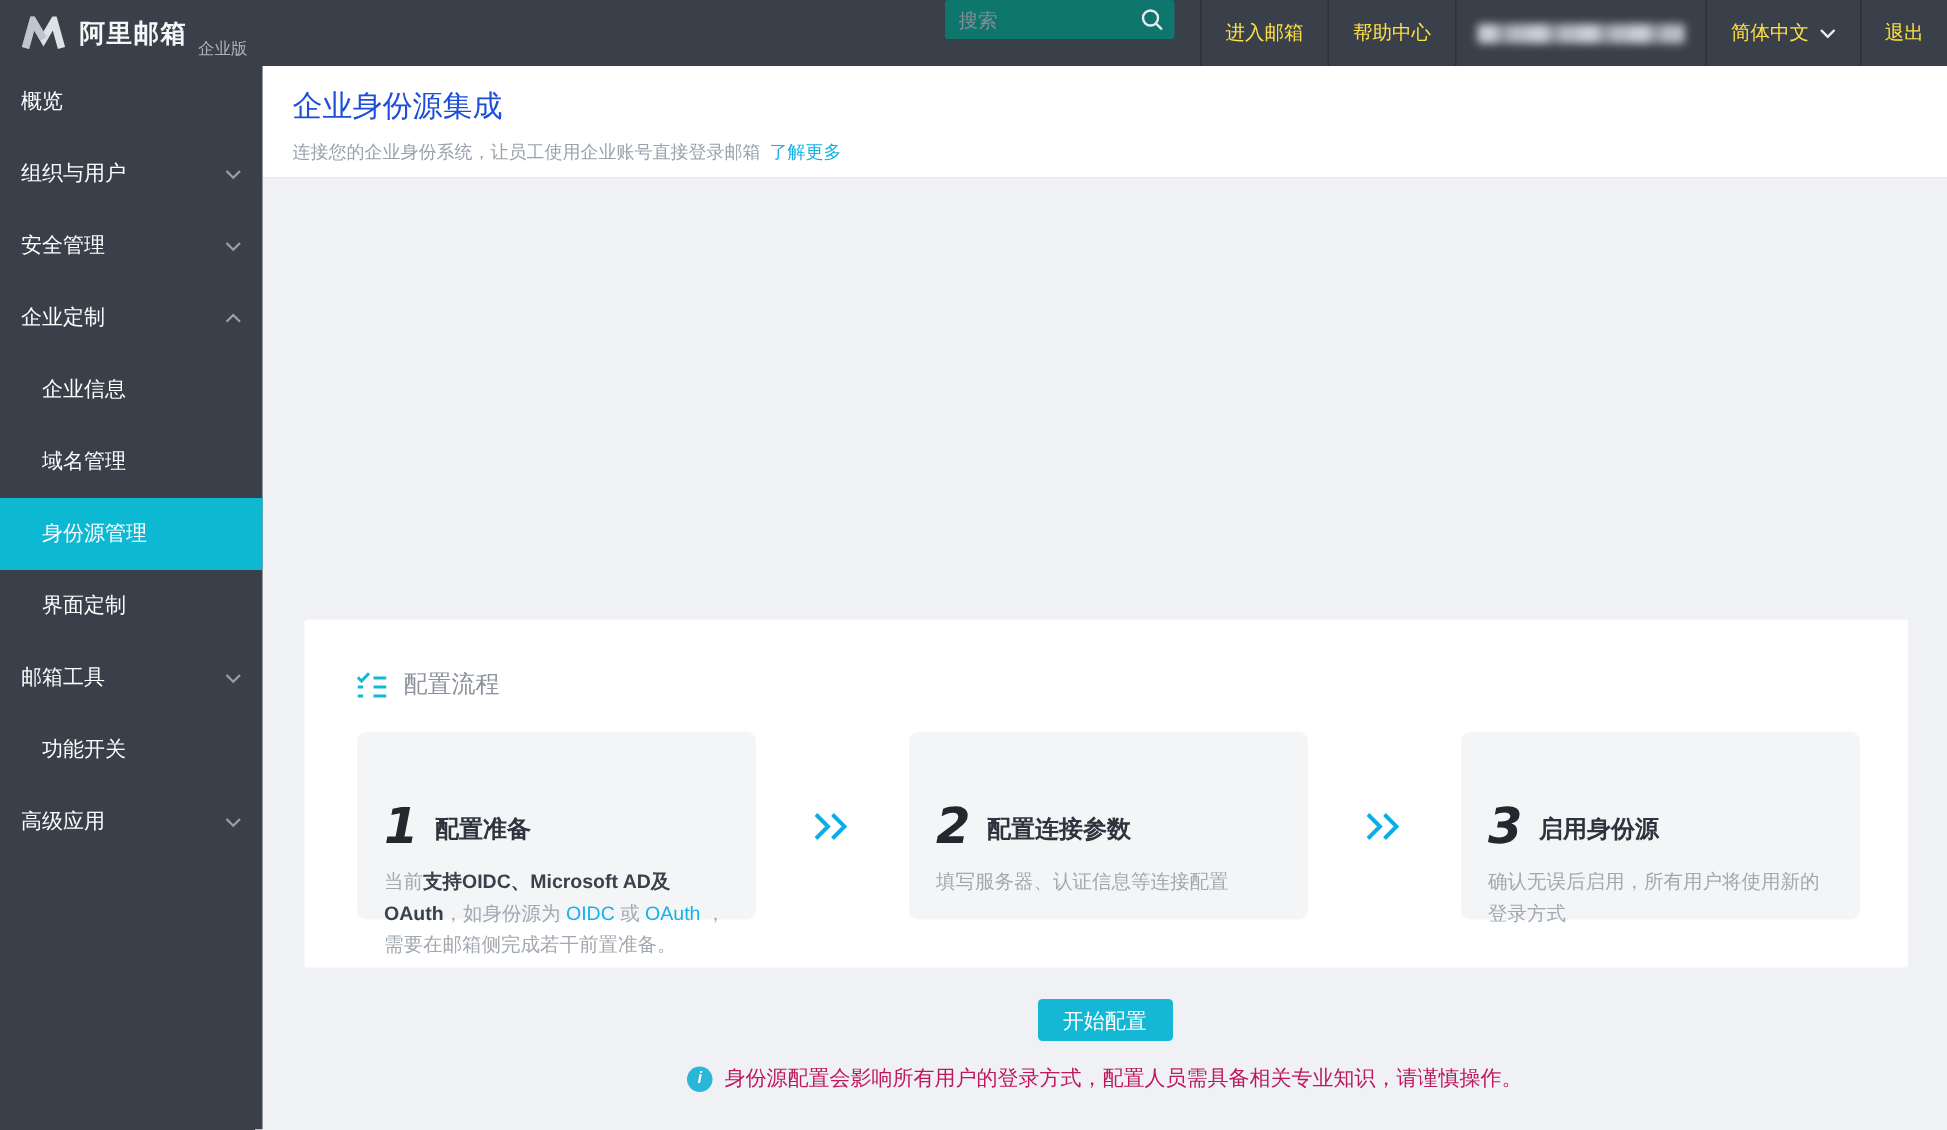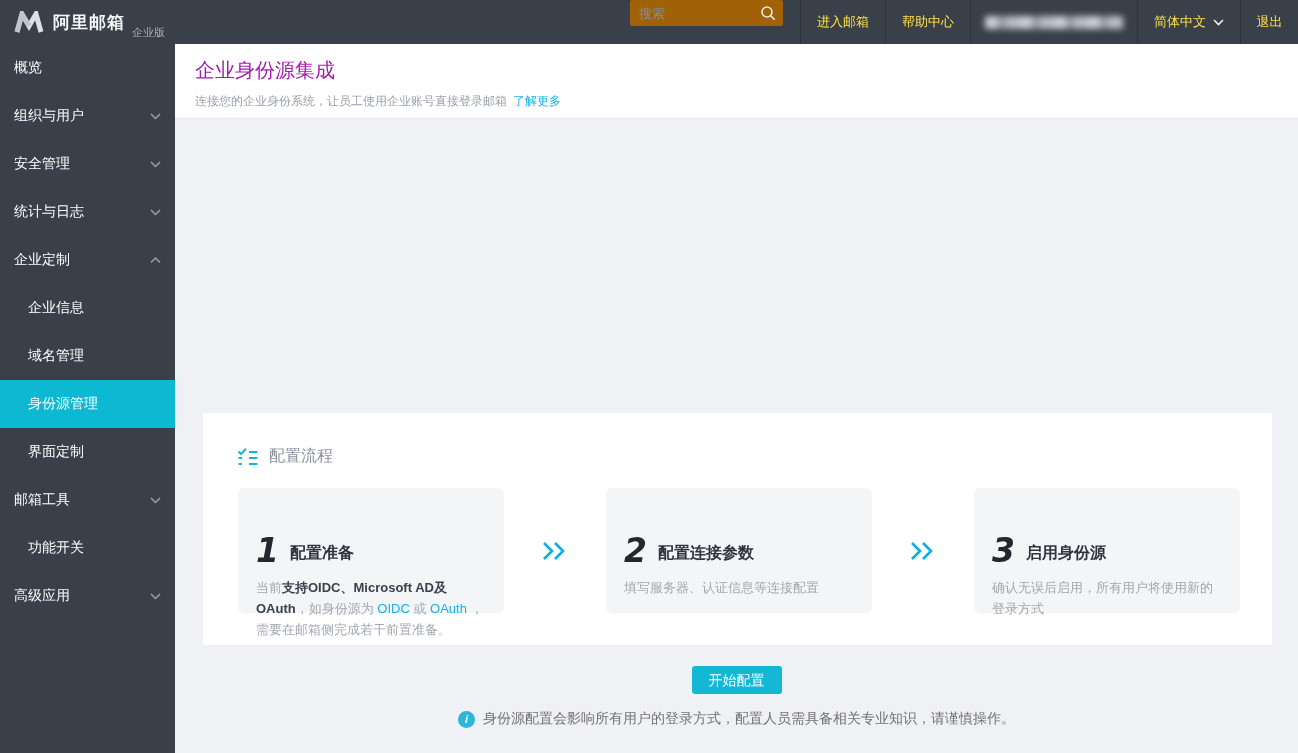--- a/index.html
+++ b/index.html
@@ -13,21 +13,21 @@
   .topbar {
     position:absolute; top:0; left:0; width:1298px; height:44px;
     background:#3a4049; display:flex; z-index:20;
   }
   .brand { display:flex; align-items:center; padding-left:14px; flex:0 0 auto; }
   .brand-logo { width:30px; height:22px; margin-right:9px; }
   .brand-name { color:#f4f6f8; font-size:17px; font-weight:bold; letter-spacing:1px; }
   .brand-edition { color:#aab0b8; font-size:11px; margin-left:7px; margin-top:20px; }
   .topbar-spacer { flex:1; }
   .searchbox {
-    width:153px; height:26px; background:#a16207; border-radius:2px;
+    width:153px; height:26px; background:#0f766e; border-radius:2px;
     display:flex; align-items:center; padding:0 7px 0 9px; margin-right:17px;
   }
   .searchbox input {
     flex:1; background:transparent; border:none; outline:none;
     color:#d3d7dc; font-size:13px; width:100px;
     font-family:"Liberation Sans","DejaVu Sans",sans-serif;
   }
   .searchbox input::placeholder { color:#878d96; }
   .tb-item {
     height:44px; display:flex; align-items:center; justify-content:center;
@@ -50,21 +50,21 @@
     color:#fdfdfe; font-size:14px; cursor:pointer;
   }
   .side-item.sub { padding-left:28px; }
   .side-item.selected { background:#0cb8d2; }
   .side-chev { margin-left:auto; }
   
   .page-head {
     position:absolute; top:44px; left:175px; width:1123px; height:75px;
     background:#ffffff; padding:13px 0 0 20px; border-bottom:1px solid #e7e8ec;
   }
-  .page-title { font-size:20px; color:#a21caf; font-weight:400; }
+  .page-title { font-size:20px; color:#1d4ed8; font-weight:400; }
   .page-sub { margin-top:9px; font-size:12px; color:#9aa1ab; }
   .page-sub .learn-more { color:#16b1e6; margin-left:6px; cursor:pointer; text-decoration:none; }
   
   .card {
     position:absolute; top:413px; left:203px; width:1069px; height:232px;
     background:#ffffff; border-radius:2px; padding:33px 32px 0 35px;
   }
   .flow-head { display:flex; align-items:center; color:#8b929c; font-size:16px; }
   .flow-head svg { margin-right:11px; }
   .steps { display:flex; align-items:center; margin-top:21px; }
@@ -94,21 +94,21 @@
   .note {
     position:absolute; top:710px; left:175px; width:1123px;
     display:flex; align-items:center; justify-content:center;
   }
   .info-icon {
     width:17px; height:17px; border-radius:50%; background:#2ab6d9;
     color:#ffffff; font-size:11px; font-weight:bold; font-style:italic;
     display:flex; align-items:center; justify-content:center; margin-right:8px;
     flex:0 0 17px;
   }
-  .note-text { font-size:14px; color:#737373; }
+  .note-text { font-size:14px; color:#be185d; }
 </style>
 </head>
 <body>
 
 <div class="topbar">
   <div class="brand">
     <svg class="brand-logo" viewBox="0 0 30 22">
       <polyline points="3,21 8,3 15,15 22,3 27,21" stroke="#dde1e6" stroke-width="5" fill="none"></polyline>
       <polyline points="3,21 8,3 15,15" stroke="#aab1b9" stroke-width="5" fill="none" opacity="0.55"></polyline>
     </svg>
@@ -142,26 +142,20 @@
     <span>概览</span>
   </div>
   <div class="side-item">
     <span>组织与用户</span>
     <svg class="side-chev" width="11" height="7" viewBox="0 0 11 7">
       <polyline points="1,1 5.5,5.5 10,1" stroke="#9aa0a8" stroke-width="1.5" fill="none"></polyline>
       </svg>
   </div>
   <div class="side-item">
     <span>安全管理</span>
-    <svg class="side-chev" width="11" height="7" viewBox="0 0 11 7">
-      <polyline points="1,1 5.5,5.5 10,1" stroke="#9aa0a8" stroke-width="1.5" fill="none"></polyline>
-      </svg>
-  </div>
-  <div class="side-item">
-    <span>统计与日志</span>
     <svg class="side-chev" width="11" height="7" viewBox="0 0 11 7">
       <polyline points="1,1 5.5,5.5 10,1" stroke="#9aa0a8" stroke-width="1.5" fill="none"></polyline>
       </svg>
   </div>
   <div class="side-item">
     <span>企业定制</span>
     <svg class="side-chev" width="11" height="7" viewBox="0 0 11 7">
       <polyline points="1,5.5 5.5,1 10,5.5" stroke="#9aa0a8" stroke-width="1.5" fill="none"></polyline>
       </svg>
   </div>

